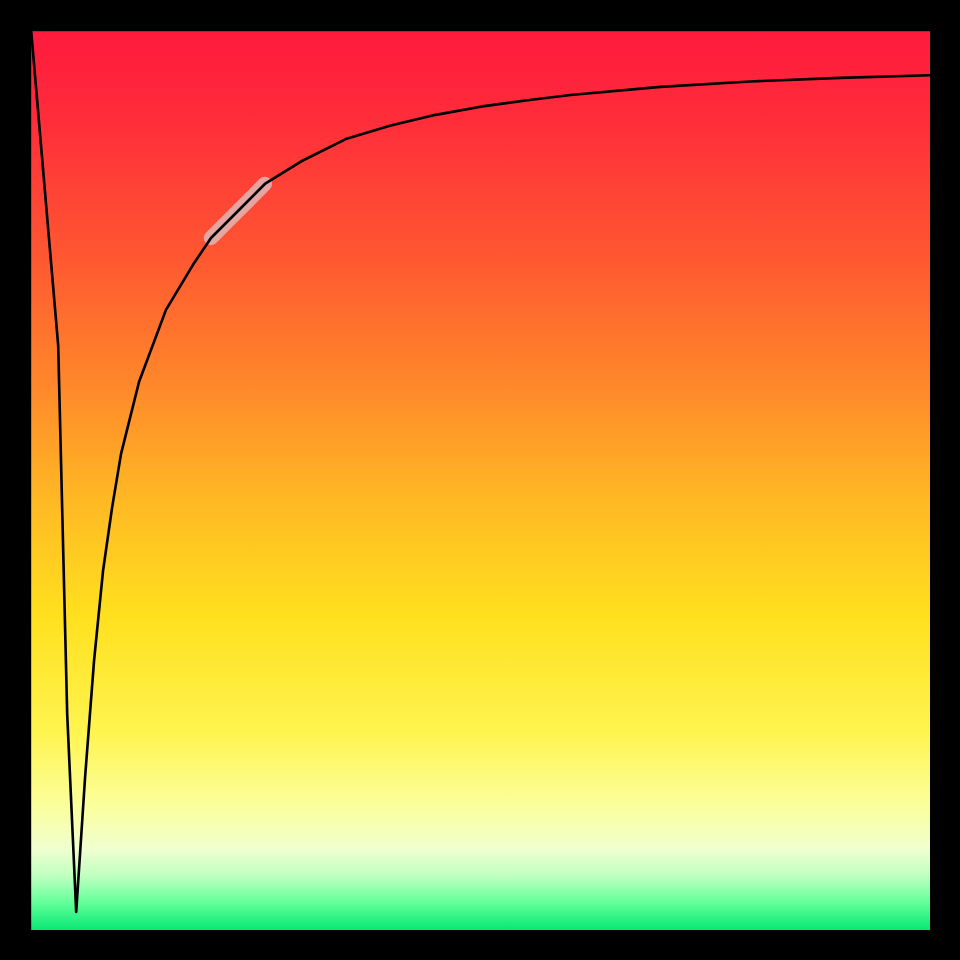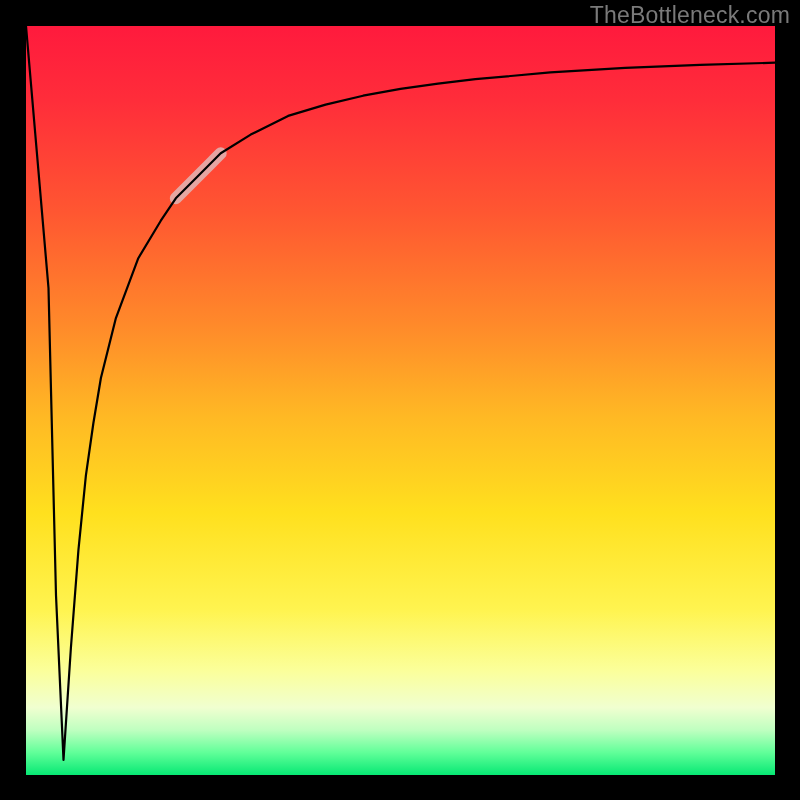--- a/index.html
+++ b/index.html
@@ -69,21 +69,20 @@
     font-size: 23px;
     font-weight: 500;
     letter-spacing: 0.2px;
     user-select: none;
   }
 </style>
 </head>
 <body>
 
 <div id="frame">
-  <div id="watermark">TheBottleneck.com</div>
 
   <div id="plot-area">
     <svg id="curve-svg" viewBox="0 0 749 749">
       <path class="highlight" d="M149.8 172.3 L154.3 167.8 L158.8 163.3 L163.3 158.8 L167.8 154.3 L172.3 149.8 L176.8 145.3 L181.3 140.8 L185.8 136.3 L190.2 131.8 L194.7 127.3"></path>
       <path class="curve" d="M0.0 0.0 L22.5 262.1 L30.0 569.2 L37.5 734.0 L44.9 621.7 L52.4 524.3 L59.9 449.4 L67.4 397.0 L74.9 352.0 L89.9 292.1 L112.3 232.2 L134.8 194.7 L149.8 172.3 L172.3 149.8 L194.7 127.3 L224.7 108.6 L262.1 89.9 L299.6 78.6 L337.1 69.7 L374.5 62.9 L412.0 57.7 L449.4 53.2 L524.3 46.4 L599.2 41.9 L674.1 38.9 L749.0 36.7"></path>
     </svg>
   </div>
 </div>
 
 </body></html>

